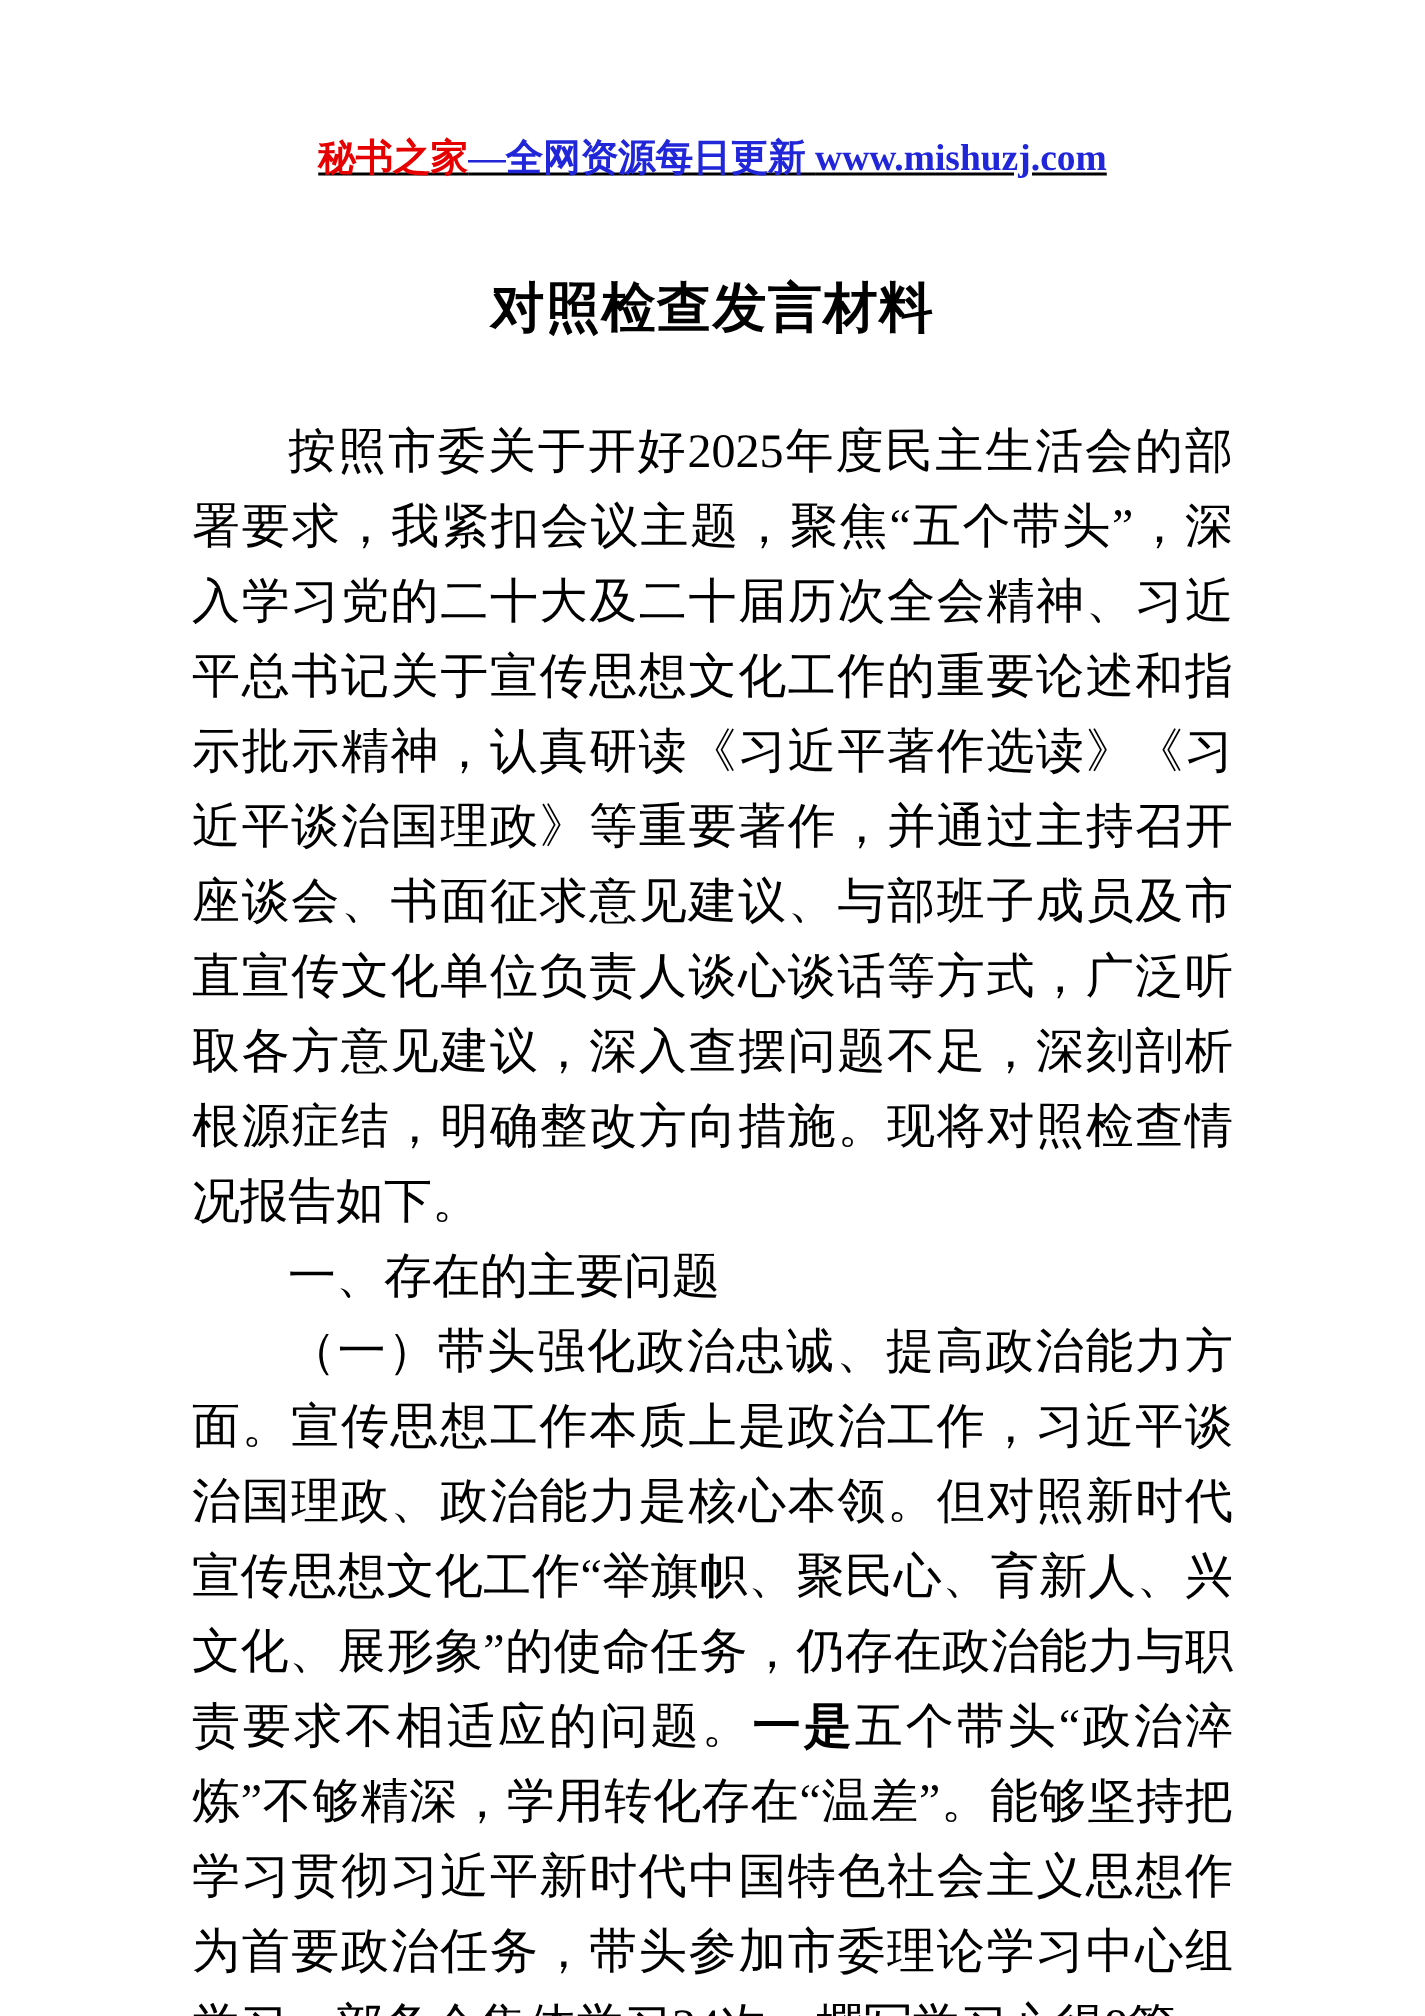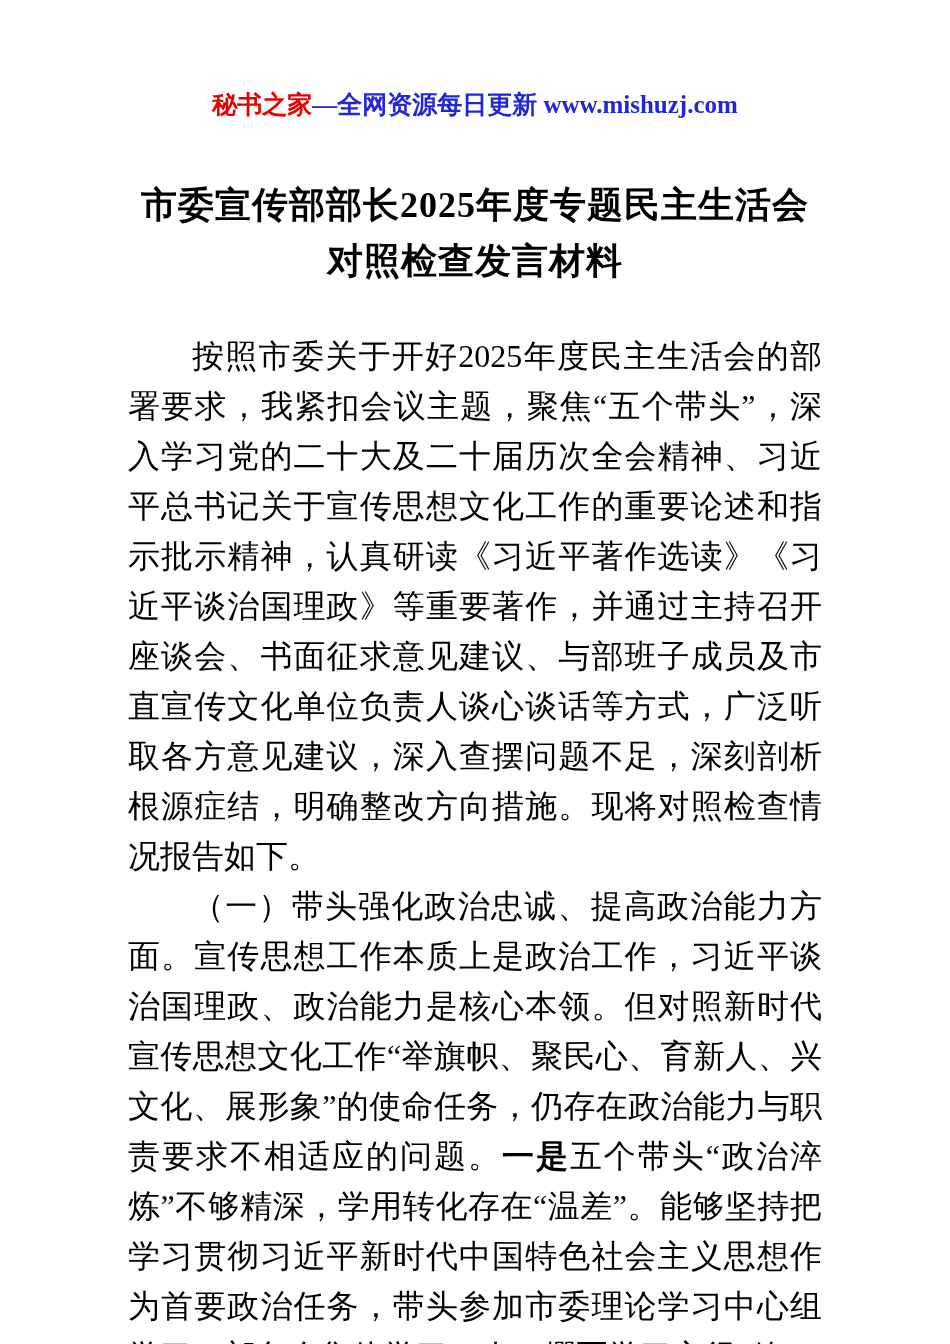--- a/index.html
+++ b/index.html
@@ -18,20 +18,21 @@
     box-sizing: border-box;
     width: 950px;
     height: 1344px;
     padding: 88px 128px 0 128px;
   }
   .doc-header {
     text-align: center;
     font-size: 25px;
     font-weight: bold;
     white-space: nowrap;
+    text-decoration: underline;
   }
   .brand { color: var(--brand-color, #e60000); }
   .tagline { color: var(--link-color, #2126d8); }
   .site-url {
     color: var(--link-color, #2126d8);
     text-decoration: none;
     cursor: pointer;
   }
   .doc-title {
     margin-top: 56px;
@@ -57,22 +58,22 @@
 </head>
 <body>
 
 <div class="page">
 
   <div class="doc-header">
     <span class="brand">秘书之家</span><span class="tagline">—全网资源每日更新 </span><a class="site-url">www.mishuzj.com</a>
   </div>
 
   <div class="doc-title">
-    <div>市委宣传部部长2025年度专题民主生活会</div>
     <div>对照检查发言材料</div>
   </div>
 
   <div class="doc-body">
     <p class="para"><span>按照市委关于开好2025年度民主生活会的部署要求，我紧扣会议主题，聚焦“五个带头”，深入学习党的二十大及二十届历次全会精神、习近平总书记关于宣传思想文化工作的重要论述和指示批示精神，认真研读《习近平著作选读》《习近平谈治国理政》等重要著作，并通过主持召开座谈会、书面征求意见建议、与部班子成员及市直宣传文化单位负责人谈心谈话等方式，广泛听取各方意见建议，深入查摆问题不足，深刻剖析根源症结，明确整改方向措施。现将对照检查情况报告如下。</span></p>
+    <p class="para"><span>一、存在的主要问题</span></p>
     <p class="para"><span>（一）带头强化政治忠诚、提高政治能力方面。宣传思想工作本质上是政治工作，习近平谈治国理政、政治能力是核心本领。但对照新时代宣传思想文化工作“举旗帜、聚民心、育新人、兴文化、展形象”的使命任务，仍存在政治能力与职责要求不相适应的问题。</span><span class="seg-bold">一是</span><span>五个带头“政治淬炼”不够精深，学用转化存在“温差”。能够坚持把学习贯彻习近平新时代中国特色社会主义思想作为首要政治任务，带头参加市委理论学习中心组学习、部务会集体学习24次，撰写学习心得8篇，</span></p>
   </div>
 
 </div>
 
 </body></html>

